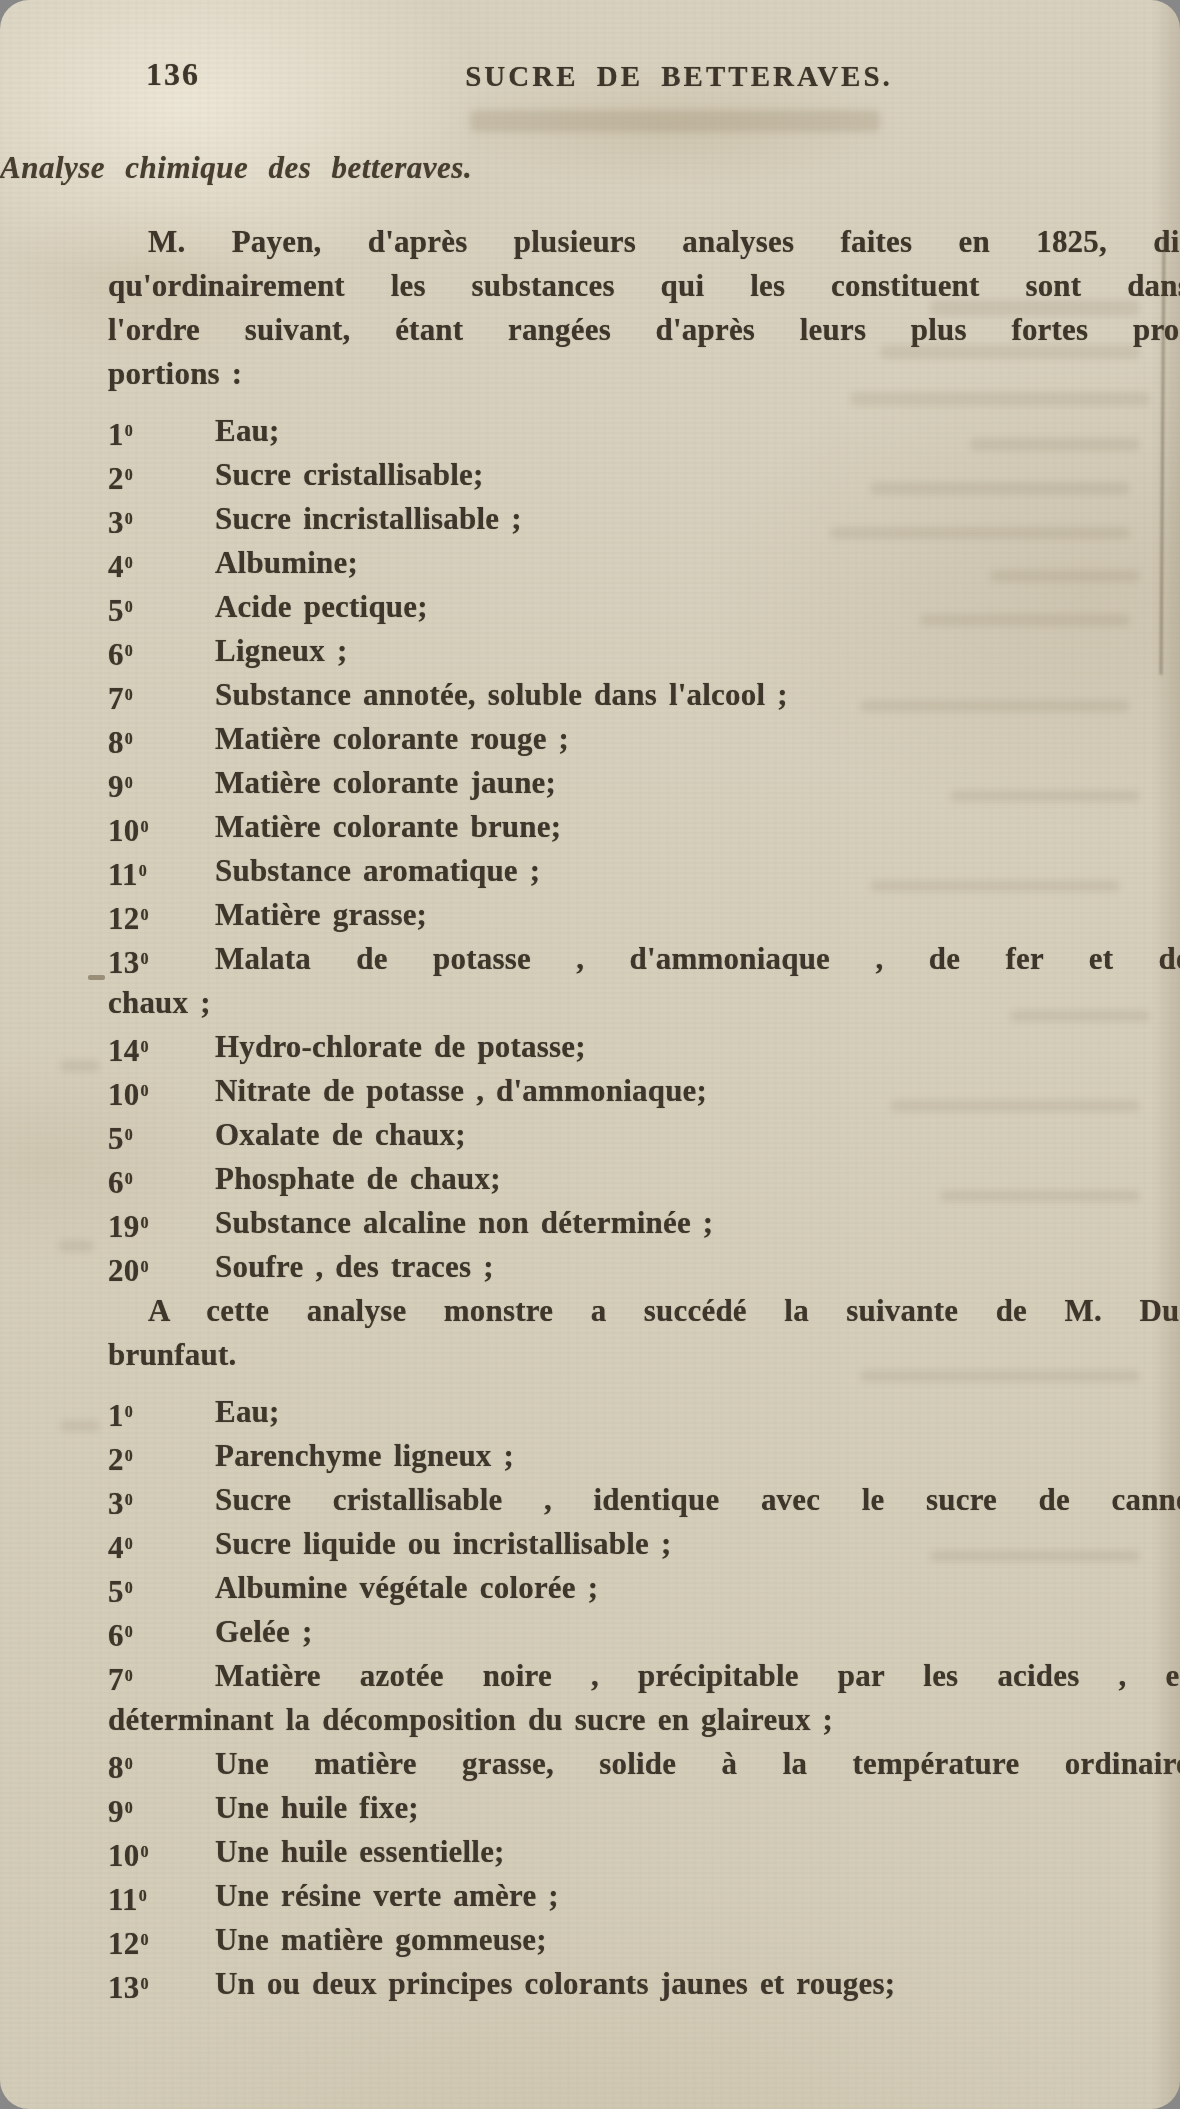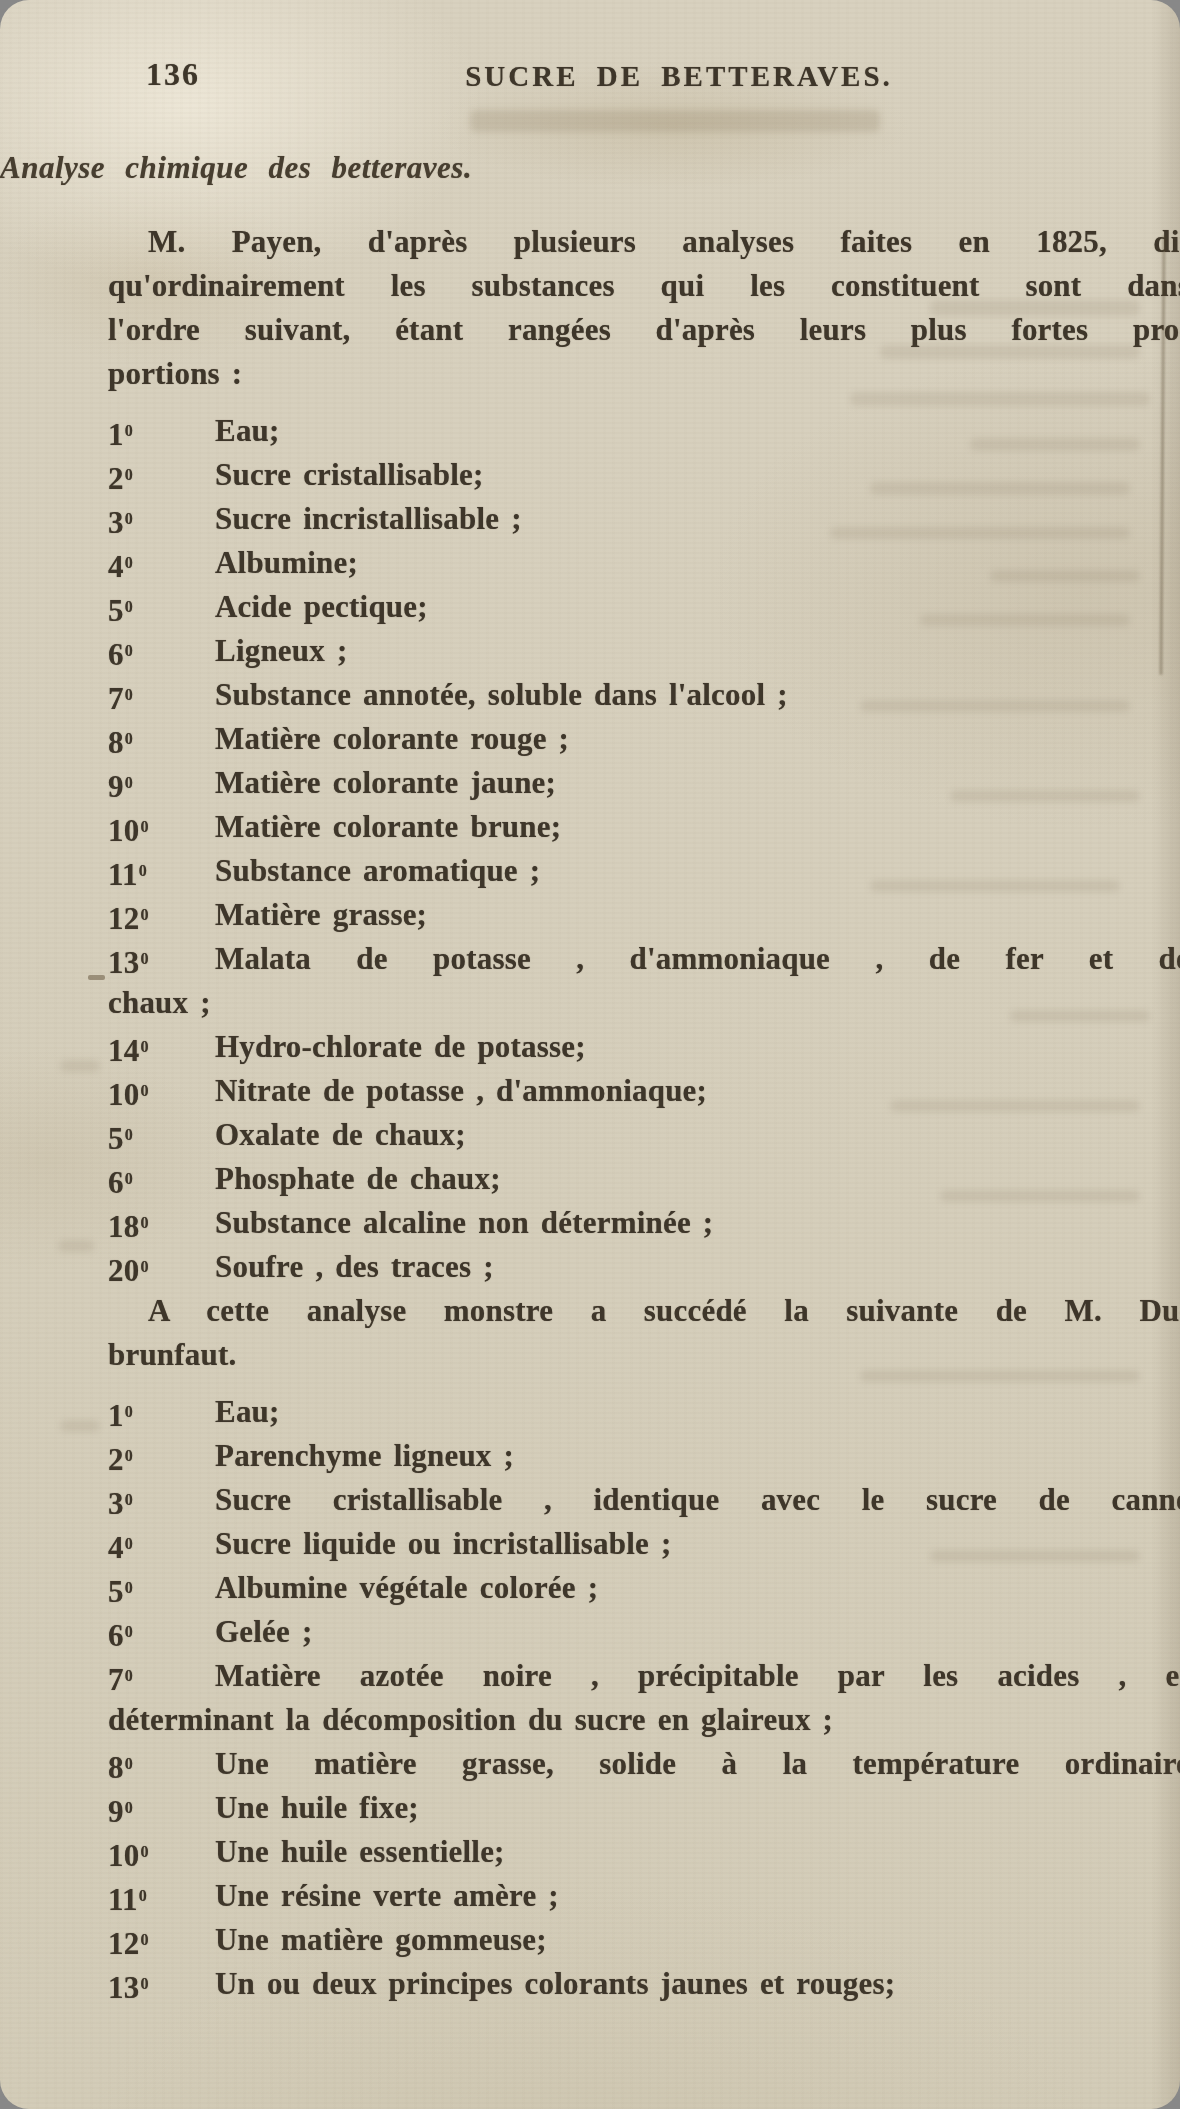--- a/index.html
+++ b/index.html
@@ -207,21 +207,21 @@
 
         </div>
 
         <div class="li">
           <span class="num"><span>6</span><sup class="ord">0</sup></span>
           <span class="txt">Phosphate de chaux;</span>
 
         </div>
 
         <div class="li">
-          <span class="num"><span>18</span><sup class="ord">0</sup></span>
+          <span class="num"><span>19</span><sup class="ord">0</sup></span>
           <span class="txt">Substance alcaline non déterminée ;</span>
 
         </div>
 
         <div class="li">
           <span class="num"><span>20</span><sup class="ord">0</sup></span>
           <span class="txt">Soufre , des traces ;</span>
 
         </div>
       </div>

